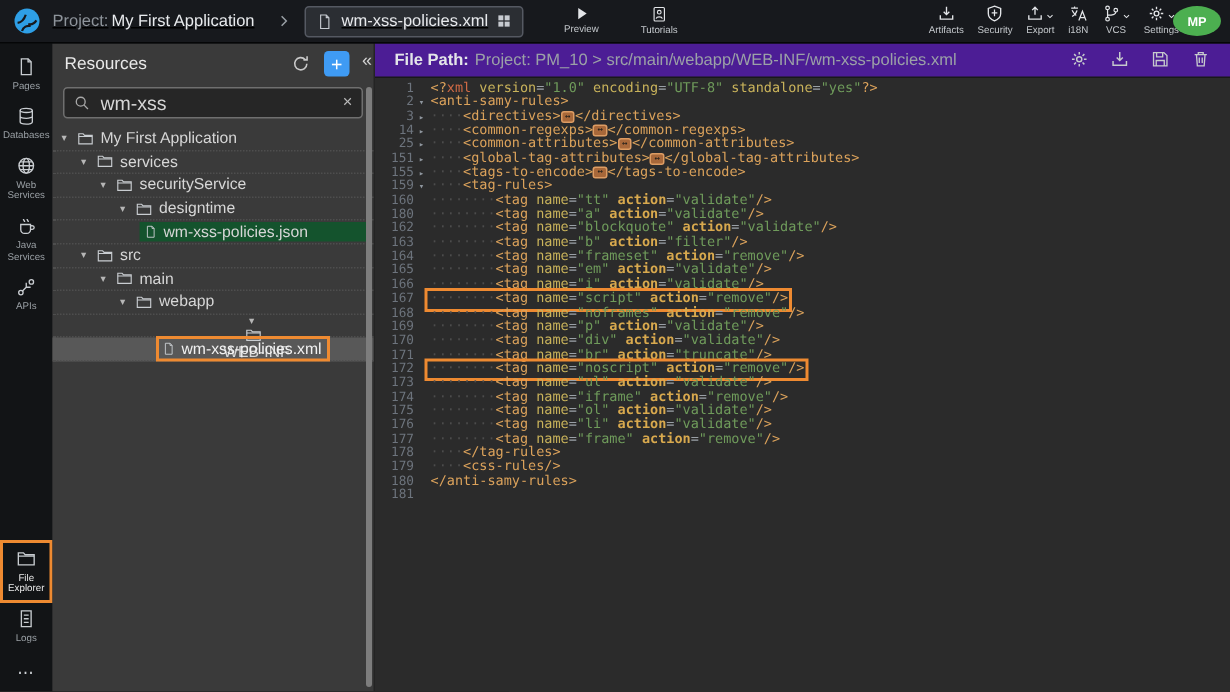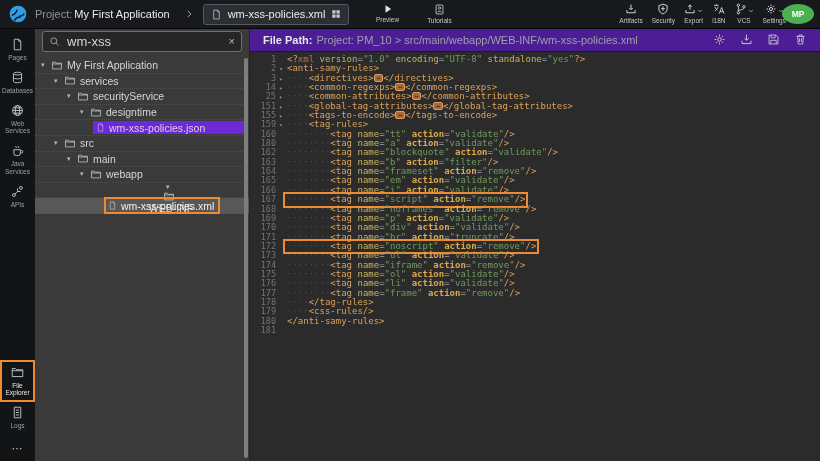--- a/index.html
+++ b/index.html
@@ -5,21 +5,21 @@
   html,body{margin:0;padding:0;background:#2b2b2b;}
   #app{position:relative;width:820px;height:461px;overflow:hidden;background:#2b2b2b;
        font-family:"Liberation Sans",sans-serif;-webkit-font-smoothing:antialiased;}
   .icon{display:inline-block;line-height:0;}
   .icon svg{width:100%;height:100%;display:block;}
   .i6{width:6px;height:6px}.i10{width:10px;height:10px}.i11{width:11px;height:11px}
   .i12{width:12px;height:12px}.i13{width:13px;height:13px}
 
   
   .topbar{position:absolute;left:0;top:0;width:100%;height:28px;background:#17191d;
-          display:flex;align-items:center;z-index:6;border-bottom:1px solid #050607;}
+          display:flex;align-items:center;z-index:6;border-bottom:1px solid #050607;text-decoration:underline;}
   .logo{width:35px;display:flex;justify-content:center;align-items:center;}
   .logo .icon{width:20px;height:20px;}
   .proj{font-size:11px;color:#8e949b;white-space:nowrap;}
   .proj .lit{color:#e9ebee;margin-left:2px;}
   .tb-chev{color:#9aa0a6;margin:0 9px 0 14px;}
   .tab{height:19px;display:flex;align-items:center;gap:6px;padding:0 7px;background:#2b2e33;
        border:1px solid #555962;border-radius:3px;color:#e8eaed;font-size:11px;white-space:nowrap;}
   .tab .icon{color:#c7cbd1;}
   .tb-center{position:absolute;left:376px;top:0;height:28px;display:flex;gap:28px;}
   .tb-v{display:flex;flex-direction:column;align-items:center;justify-content:center;gap:2px;cursor:pointer;}
@@ -59,21 +59,21 @@
                     font-size:13px;font-family:"Liberation Sans",sans-serif;min-width:0;}
   .res-x{color:#bbbbbb;font-size:11px;cursor:pointer;line-height:1;}
   .res-scrollbar{position:absolute;right:1px;top:30px;bottom:3px;width:4px;background:#7d7d7d;border-radius:2px;}
   .tree{}
   .tree-row{height:15.6px;display:flex;align-items:center;border-bottom:1px dotted #4e4e4e;
             font-size:10.5px;color:#d6d6d6;box-sizing:border-box;cursor:pointer;white-space:nowrap;}
   .tree-row.sel{background:#585858;color:#f2f2f2;}
   .tree-caret{width:10px;font-size:7px;color:#b6b6b6;flex:none;}
   .tree-ficon{color:#c9cdd1;margin-right:4px;flex:none;}
   .filewrap{display:flex;align-items:center;height:13px;}
-  .filewrap.chip{background:#6d28d9;flex:1;margin-right:3px;padding-left:3px;}
+  .filewrap.chip{background:#14532d;flex:1;margin-right:3px;padding-left:3px;}
   .filewrap.hlbox{outline:2px solid var(--accent);outline-offset:0;padding:0 4px 0 2px;}
 
   
   .editor{position:absolute;left:250px;top:28px;right:0;bottom:0;background:#2b2b2b;}
   .pathbar{height:24px;background:#4c1d95;display:flex;align-items:center;padding:0 13px;
            font-size:11px;color:#9ba1a7;border-bottom:1px solid #191919;box-sizing:border-box;}
   .pathbar .pb-label{color:#e4e6e9;font-weight:bold;margin-right:4px;}
   .path-icons{margin-left:auto;display:flex;gap:14px;color:#c6cacd;}
   .path-icons .icon{cursor:pointer;}
   .codewrap{position:absolute;top:24px;left:0;right:0;bottom:0;overflow:hidden;
@@ -300,20 +300,31 @@
             <path d="M4 1.5h8v13H4z" fill="none" stroke="currentColor" stroke-width="1.1"></path>
             <path d="M6 5h4M6 8h4M6 11h4" stroke="currentColor" stroke-width="1.1" fill="none"></path>
           </svg>
         </span>
         <span class="lbl">Logs</span>
       </div>
       <div class="side-more">⋯</div>
     </nav>
 
   <aside class="resources">
+    <div class="res-head">
+      <span class="res-title">Resources</span>
+      <span class="res-refresh icon i13">
+          <svg viewBox="0 0 16 16">
+            <path d="M13 8a5 5 0 11-1.4-3.5" fill="none" stroke="currentColor" stroke-width="1.3"></path>
+            <path d="M13.2 1.8v3h-3" fill="none" stroke="currentColor" stroke-width="1.3"></path>
+          </svg>
+        </span>
+      <span class="res-add">+</span>
+      <span class="res-collapse">«</span>
+    </div>
     <div class="res-search">
       <span class="icon i11">
           <svg viewBox="0 0 16 16">
             <circle cx="7" cy="7" r="4.3" fill="none" stroke="currentColor" stroke-width="1.3"></circle>
             <path d="M10.3 10.3L14 14" stroke="currentColor" stroke-width="1.3"></path>
           </svg>
         </span>
       <input readonly="" value="wm-xss" style="">
       <span class="res-x">×</span>
     </div>

